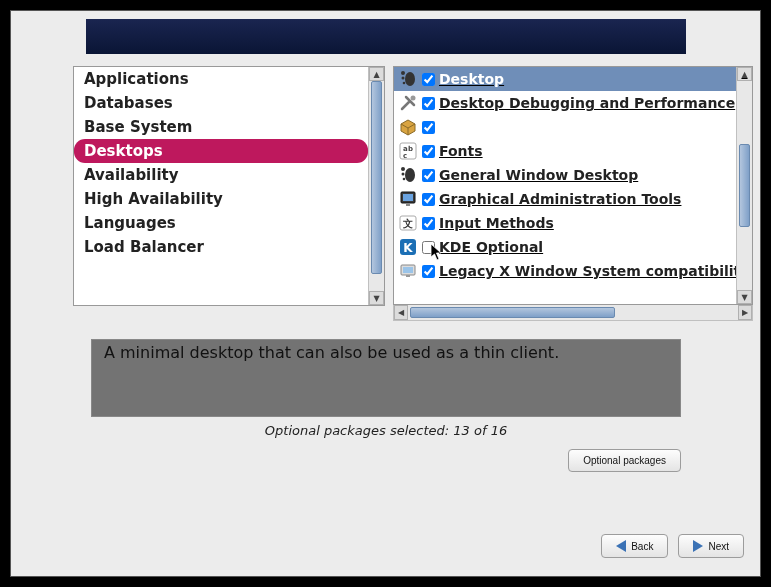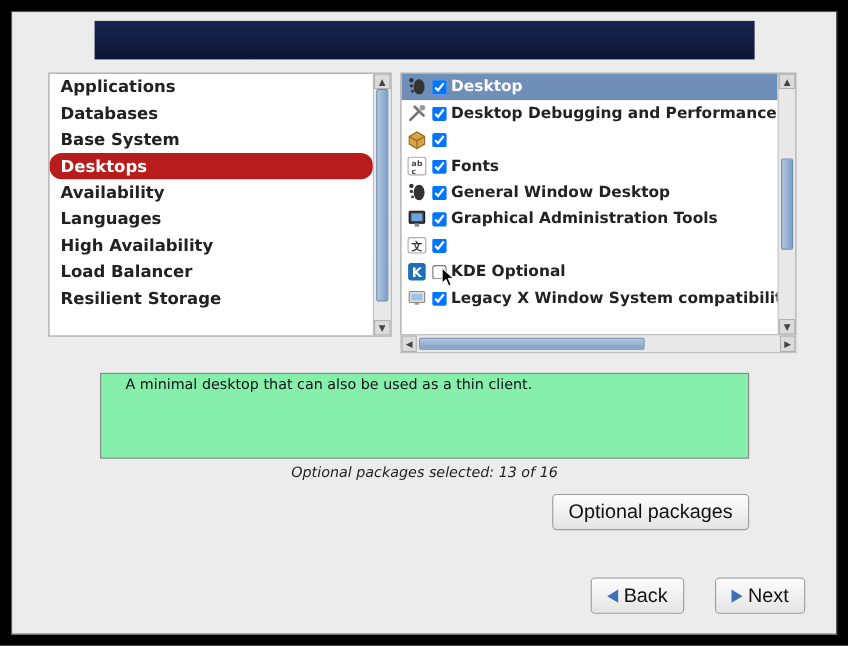--- a/index.html
+++ b/index.html
@@ -35,20 +35,21 @@
     display: flex;
     gap: 8px;
   }
   .listbox {
     width: 312px;
     height: 240px;
     background: #fff;
     border: 1px solid #999;
     position: relative;
     display: flex;
+    margin-left: 29px;
   }
   .list-body {
     flex: 1;
     overflow: hidden;
   }
   .v-scroll {
     width: 16px;
     background: #e0e0e0;
     border-left: 1px solid #c0c0c0;
     position: relative;
@@ -73,36 +74,37 @@
     border-radius: 2px;
   }
   .cat-item {
     padding: 3px 8px 3px 10px;
     font-size: 15px;
     font-weight: bold;
     color: #222;
     cursor: pointer;
   }
   .cat-item.selected {
-    background: #b91c1c;
+    background: #be185d;
     color: #fff;
     border-radius: 11px;
   }
   .pkg-pane {
     width: 360px;
     height: 255px;
     display:flex;
     flex-direction:column;
   }
   .pkg-list-wrap {
     flex: 1;
     background:#fff;
     border:1px solid #999;
     display:flex;
     overflow:hidden;
+    text-decoration:underline;
   }
   .pkg-body { flex:1; overflow:hidden; }
   .pkg-item {
     display:flex;
     align-items:center;
     gap:4px;
     padding:2px 4px;
     font-size:14px;
     font-weight:bold;
     color:#222;
@@ -142,24 +144,24 @@
   .h-scroll .track{flex:1;position:relative;background:#e8e8e8;}
   .h-scroll .thumb{
     position:absolute;top:2px;bottom:2px;
     background:linear-gradient(to bottom,#b3c6de,#7fa0c8);
     border:1px solid #6a8ab0;border-radius:2px;
   }
   .desc-box {
     position:absolute;
     left:80px; top:328px;
     width:590px; height:78px;
-    background:#86efac;
+    background:#737373;
     border:1px solid #888;
-    padding:3px 22px;
-    font-size:13px;
+    padding:3px 12px;
+    font-size:16px;
     color:#111;
   }
   .status-line {
     position:absolute;
     left:80px; top:412px;
     width:590px;
     text-align:center;
     font-style:italic;
     font-size:13px;
     color:#222;
@@ -171,29 +173,29 @@
     text-align:right;
   }
   .gtk-button {
     display:inline-flex;
     align-items:center;
     gap:5px;
     padding:5px 14px;
     background:linear-gradient(to bottom,#fdfdfd,#e4e4e4);
     border:1px solid #9c9c9c;
     border-radius:4px;
-    font-size:18px;
+    font-size:10px;
     color:#111;
     cursor:pointer;
   }
   .footer {
     position:absolute;
-    right:28px; bottom:18px;
-    display:flex;
-    gap:28px;
+    right:16px; bottom:18px;
+    display:flex;
+    gap:10px;
   }
   .nav-icn{display:inline-block;width:0;height:0;}
   .arrow-left{
     border-top:6px solid transparent;
     border-bottom:6px solid transparent;
     border-right:10px solid #3b72b5;
   }
   .arrow-right{
     border-top:6px solid transparent;
     border-bottom:6px solid transparent;
@@ -210,24 +212,23 @@
 
   <div class="panes">
 
     <div class="listbox">
       <div class="list-body" id="cat-body">
           <div class="cat-item">Applications</div>
           <div class="cat-item">Databases</div>
           <div class="cat-item">Base System</div>
           <div class="cat-item selected">Desktops</div>
           <div class="cat-item">Availability</div>
+          <div class="cat-item">High Availability</div>
           <div class="cat-item">Languages</div>
-          <div class="cat-item">High Availability</div>
           <div class="cat-item">Load Balancer</div>
-          <div class="cat-item">Resilient Storage</div>
         </div>
       <div class="v-scroll">
         <div class="arrow">▲</div>
         <div class="track">
           <div class="thumb" style="top:0;height:92%;"></div>
         </div>
         <div class="arrow" style="position:absolute;bottom:0;left:0;right:0">▼</div>
       </div>
     </div>
 
@@ -301,20 +302,21 @@
               <span>Graphical Administration Tools</span>
             </div>
             <div class="pkg-item">
               <span class="pkg-icon">
                 <svg width="20" height="20" viewBox="0 0 20 20">
                   <rect x="2" y="3" width="16" height="14" rx="2" fill="#fff" stroke="#aaa"></rect>
                   <text x="10" y="14" font-size="10" font-weight="bold" fill="#333" text-anchor="middle">文</text>
                 </svg>
               </span>
               <input type="checkbox" class="pkg-check" checked="" style="">
+              <span>Input Methods</span>
             </div>
             <div class="pkg-item">
               <span class="pkg-icon">
                 <svg width="20" height="20" viewBox="0 0 20 20">
                   <rect x="2" y="2" width="16" height="16" rx="3" fill="#1c6fb5"></rect>
                   <text x="10" y="15" font-size="12" font-weight="bold" fill="#fff" text-anchor="middle">K</text>
                 </svg>
               </span>
               <input type="checkbox" class="pkg-check" style="">
               <span>KDE Optional</span>

